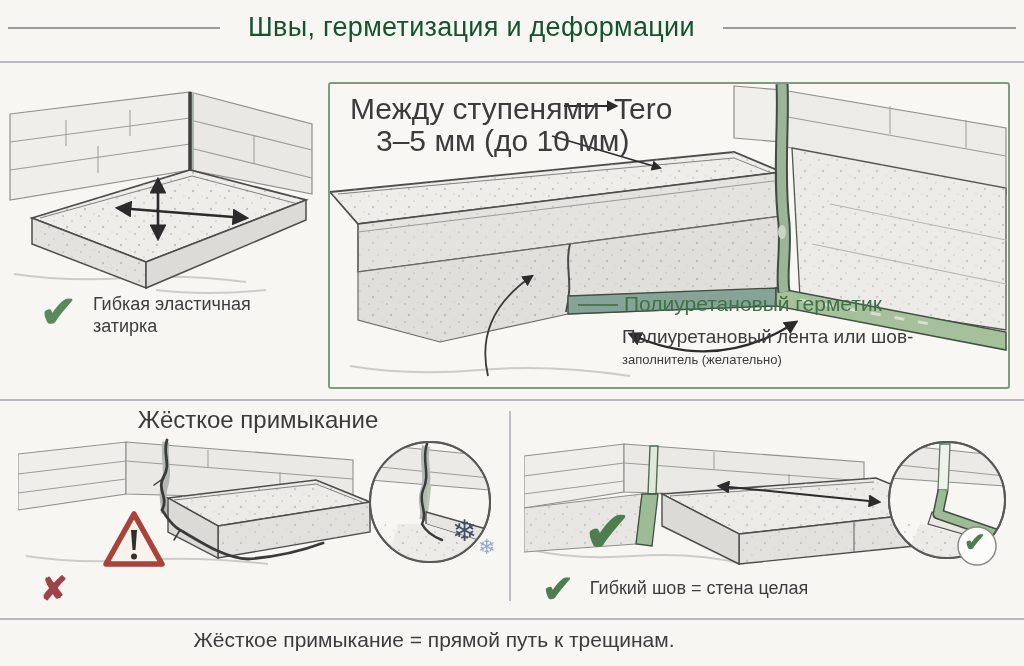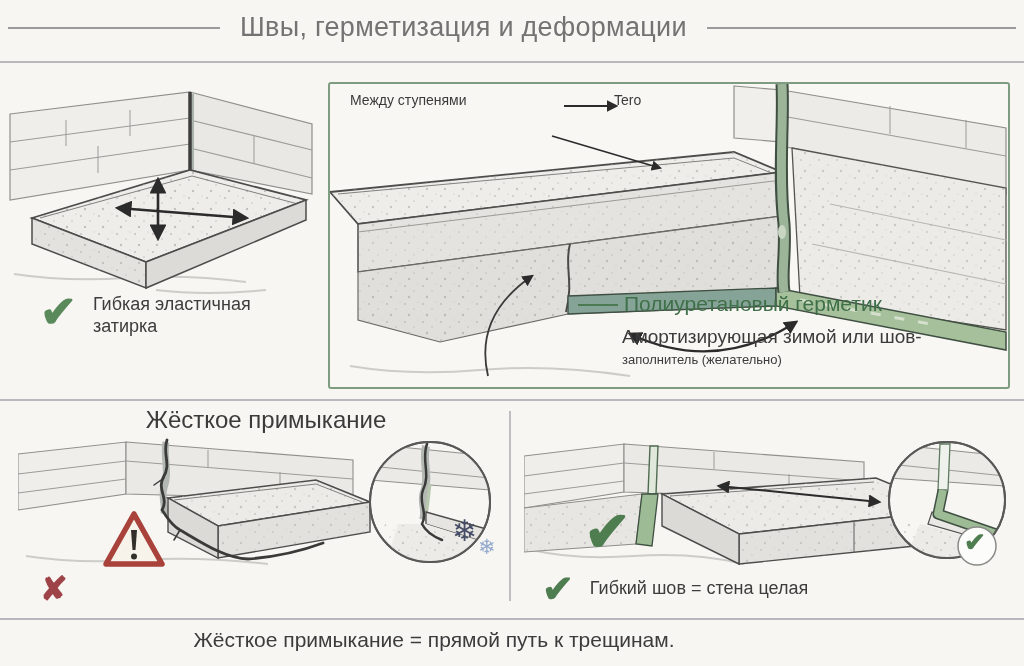--- a/index.html
+++ b/index.html
@@ -6,58 +6,58 @@
   .canvas{
     position:relative;width:1024px;height:666px;
     background:#f7f6f3;overflow:hidden;
     font-family:"Liberation Sans",sans-serif;color:#3c3c3c;
   }
   
   .title-row{position:absolute;top:12px;left:0;right:0;display:flex;align-items:center;padding:0 8px;}
   .rule{height:2px;background:#9b9b9b;}
   .rule.left{width:212px;}
   .rule.right{flex:1;}
-  .page-title{font-size:27px;font-weight:500;color:#737373;margin:0 20px;white-space:nowrap;letter-spacing:.3px;}
+  .page-title{font-size:27px;font-weight:500;color:#14532d;margin:0 28px;white-space:nowrap;letter-spacing:.3px;}
   .hr{position:absolute;left:0;width:1024px;height:2px;background:#b9b9bd;}
   .hr1{top:61px;} .hr2{top:399px;} .hr3{top:618px;}
   .vdiv{position:absolute;left:509px;top:411px;width:2px;height:190px;background:#bfbfc3;}
 
   
   .ill{position:absolute;}
   .ill svg{display:block;width:100%;height:100%;}
   .svg1{left:6px;top:68px;width:312px;height:230px;}
   .svg3{left:18px;top:438px;width:482px;height:132px;}
   .svg4{left:524px;top:438px;width:486px;height:132px;}
 
   
   .green-box{position:absolute;left:328px;top:82px;width:682px;height:307px;
     border:2px solid #7e9d80;border-radius:3px;background:#f8f7f4;box-sizing:border-box;}
   .green-box svg{position:absolute;left:0;top:0;width:100%;height:100%;}
-  .box-label{position:absolute;white-space:nowrap;font-size:14px;color:#3b3b3b;z-index:2;}
+  .box-label{position:absolute;white-space:nowrap;font-size:30px;color:#3b3b3b;z-index:2;}
   .lbl-gap{left:20px;top:8px;}
   .lbl-tero{left:284px;top:8px;}
   .lbl-size{left:46px;top:40px;}
   .lbl-sealant{left:294px;top:208px;color:#3f7049;font-size:21px;}
   .lbl-tape1{left:292px;top:242px;font-size:19px;}
   .lbl-tape2{left:292px;top:268px;font-size:13px;}
 
   
   .caption{position:absolute;display:flex;align-items:flex-start;gap:16px;z-index:3;}
   .cap-text{font-size:18px;color:#3d3d3d;line-height:1.2;}
   .cap1{left:40px;top:294px;}
   .cap3{left:40px;top:572px;align-items:center;}
   .cap4{left:542px;top:570px;align-items:center;}
   .icon{line-height:1;font-weight:700;}
   .check-big{font-size:44px;color:#5a8a5c;margin-top:-4px;}
   .cross-red{font-size:33px;color:#9e4448;}
   .check-mid{font-size:38px;color:#4e7d50;}
 
   
   .panel-title{position:absolute;top:406px;font-size:24px;font-weight:500;color:#3b3b3b;text-align:center;}
-  .pt-left{left:12px;width:508px;}
+  .pt-left{left:4px;width:508px;}
   .pt-right{left:512px;width:512px;}
 
   
   .glyph{position:absolute;line-height:1;z-index:3;}
   .snow-dark{left:452px;top:516px;font-size:30px;color:#454e66;}
   .snow-light{left:478px;top:536px;font-size:21px;color:#93a9cc;}
   .ill-check{left:584px;top:504px;font-size:56px;font-weight:700;color:#4e7d50;}
   .inset-check{left:964px;top:529px;font-size:26px;font-weight:700;color:#4e7d50;}
 
   
@@ -187,22 +187,23 @@
       <g fill="none">
         <path d="M300,250 Q386,290 466,238" stroke="#2b2b2b" stroke-width="2.2" marker-start="url(#ah2)" marker-end="url(#ah2)"></path>
         <path d="M158,292 Q144,232 202,192" stroke="#3a3a38" stroke-width="1.8" marker-end="url(#ah2)"></path>
         <line x1="234" y1="22" x2="286" y2="22" stroke="#2b2b2b" stroke-width="1.8" marker-end="url(#ah2)"></line>
         <line x1="222" y1="52" x2="330" y2="84" stroke="#2b2b2b" stroke-width="1.6" marker-end="url(#ah2)"></line>
         <line x1="248" y1="221" x2="288" y2="221" stroke="#4c7a52" stroke-width="2"></line>
       </g>
     </svg>
     <div class="box-label lbl-gap">Между ступенями</div>
     <div class="box-label lbl-tero">Tero</div>
+    <div class="box-label lbl-size">3–5 мм (до 10 мм)</div>
     <div class="box-label lbl-sealant">Полиуретановый герметик</div>
-    <div class="box-label lbl-tape1">Амортизирующая зимой или шов-</div>
+    <div class="box-label lbl-tape1">Полиуретановый лента или шов-</div>
     <div class="box-label lbl-tape2">заполнитель (желательно)</div>
   </div>
 
   <div class="hr hr2"></div>
   <div class="vdiv"></div>
 
   <div class="panel-title pt-left">Жёсткое примыкание</div>
   <div class="ill svg3">
     <svg viewBox="0 0 482 132" xmlns="http://www.w3.org/2000/svg">
       <defs>

